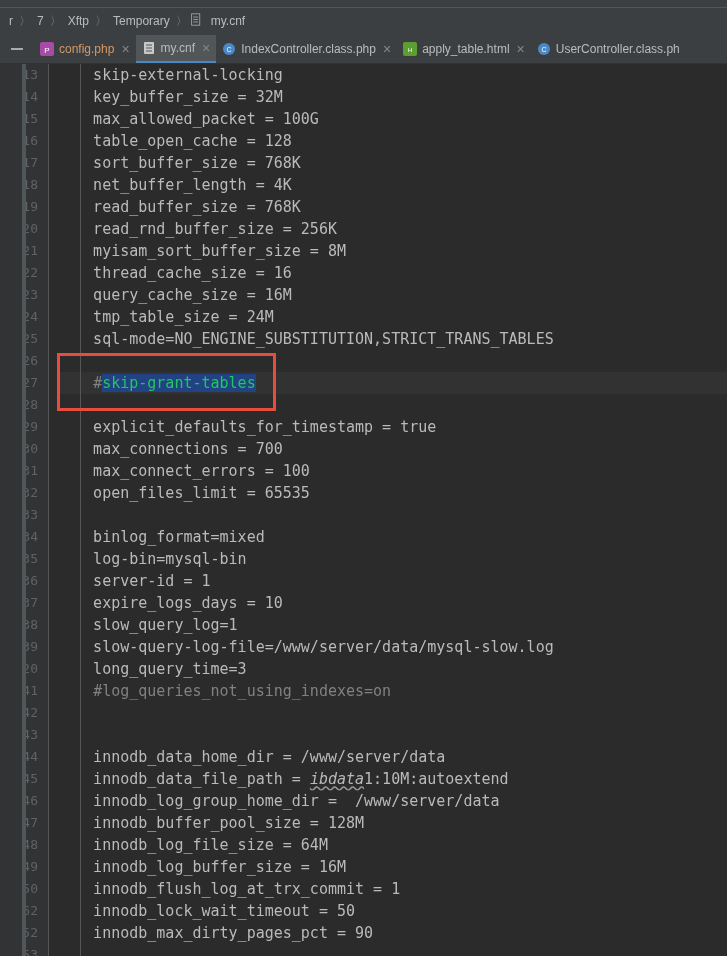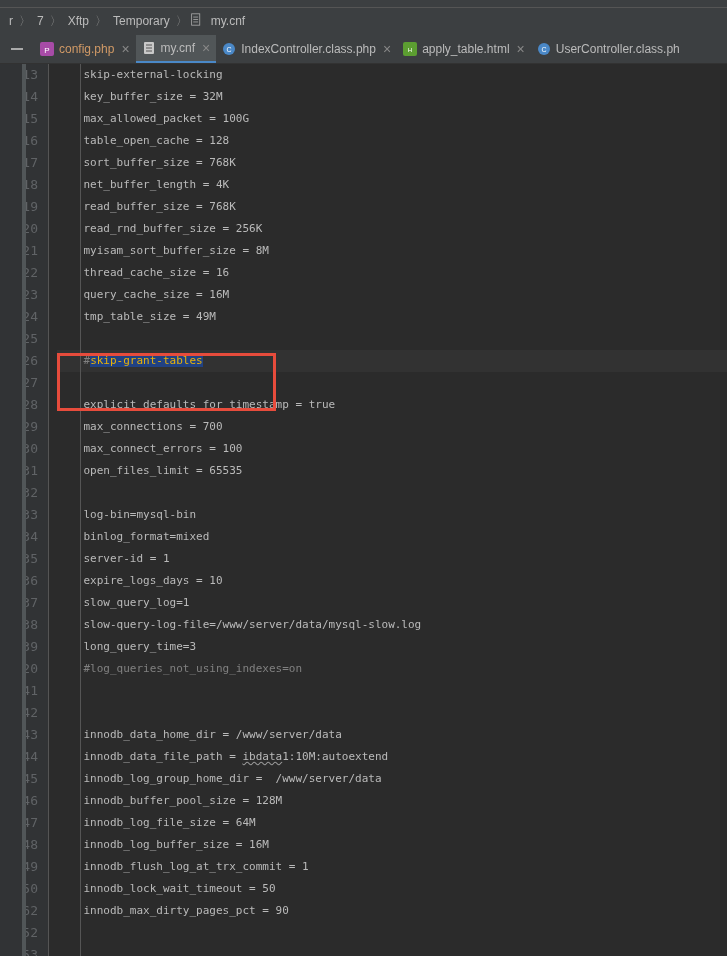--- a/index.html
+++ b/index.html
@@ -107,21 +107,21 @@
       height: 100%;
       background: #515658;
     }
     .line-num {
       height: 22px;
     }
     .code-area {
       flex: 1;
       background: #2b2b2b;
       padding-left: 8px;
-      font-size: 11px;
+      font-size: 15px;
       line-height: 22px;
       font-family: 'Consolas', 'Monaco', monospace;
       position: relative;
     }
     .thin-line {
       position: absolute;
       left: 0;
       top: 0;
       width: 1px;
       height: 100%;
@@ -133,25 +133,26 @@
       white-space: pre;
     }
     .code-line.current {
       background: #323232;
     }
     .comment-hash {
       color: #808080;
     }
     .selected {
       background: #214283;
-      color: #eab308;
+      color: #22c55e;
       text-align: right;
     }
     .ibdata {
       text-decoration: underline wavy #999;
+      font-style: italic;
     }
     .red-box {
       position: absolute;
       border: 3px solid #e74c3c;
       pointer-events: none;
     }
   </style>
 </head>
 <body>
 
@@ -277,31 +278,32 @@
       <div class="code-line">    key_buffer_size = 32M</div>
       <div class="code-line">    max_allowed_packet = 100G</div>
       <div class="code-line">    table_open_cache = 128</div>
       <div class="code-line">    sort_buffer_size = 768K</div>
       <div class="code-line">    net_buffer_length = 4K</div>
       <div class="code-line">    read_buffer_size = 768K</div>
       <div class="code-line">    read_rnd_buffer_size = 256K</div>
       <div class="code-line">    myisam_sort_buffer_size = 8M</div>
       <div class="code-line">    thread_cache_size = 16</div>
       <div class="code-line">    query_cache_size = 16M</div>
-      <div class="code-line">    tmp_table_size = 49M</div>
+      <div class="code-line">    tmp_table_size = 24M</div>
+      <div class="code-line">    sql-mode=NO_ENGINE_SUBSTITUTION,STRICT_TRANS_TABLES</div>
       <div class="code-line">    </div>
       <div class="code-line current">    <span class="comment-hash">#</span><span class="selected">skip-grant-tables</span></div>
       <div class="code-line">    </div>
       <div class="code-line">    explicit_defaults_for_timestamp = true</div>
       <div class="code-line">    max_connections = 700</div>
       <div class="code-line">    max_connect_errors = 100</div>
       <div class="code-line">    open_files_limit = 65535</div>
       <div class="code-line">    </div>
+      <div class="code-line">    binlog_format=mixed</div>
       <div class="code-line">    log-bin=mysql-bin</div>
-      <div class="code-line">    binlog_format=mixed</div>
       <div class="code-line">    server-id = 1</div>
       <div class="code-line">    expire_logs_days = 10</div>
       <div class="code-line">    slow_query_log=1</div>
       <div class="code-line">    slow-query-log-file=/www/server/data/mysql-slow.log</div>
       <div class="code-line">    long_query_time=3</div>
       <div class="code-line">    <span class="comment-hash">#log_queries_not_using_indexes=on</span></div>
       <div class="code-line">    </div>
       <div class="code-line">    </div>
       <div class="code-line">    innodb_data_home_dir = /www/server/data</div>
       <div class="code-line">    innodb_data_file_path = <span class="ibdata">ibdata</span>1:10M:autoextend</div>

